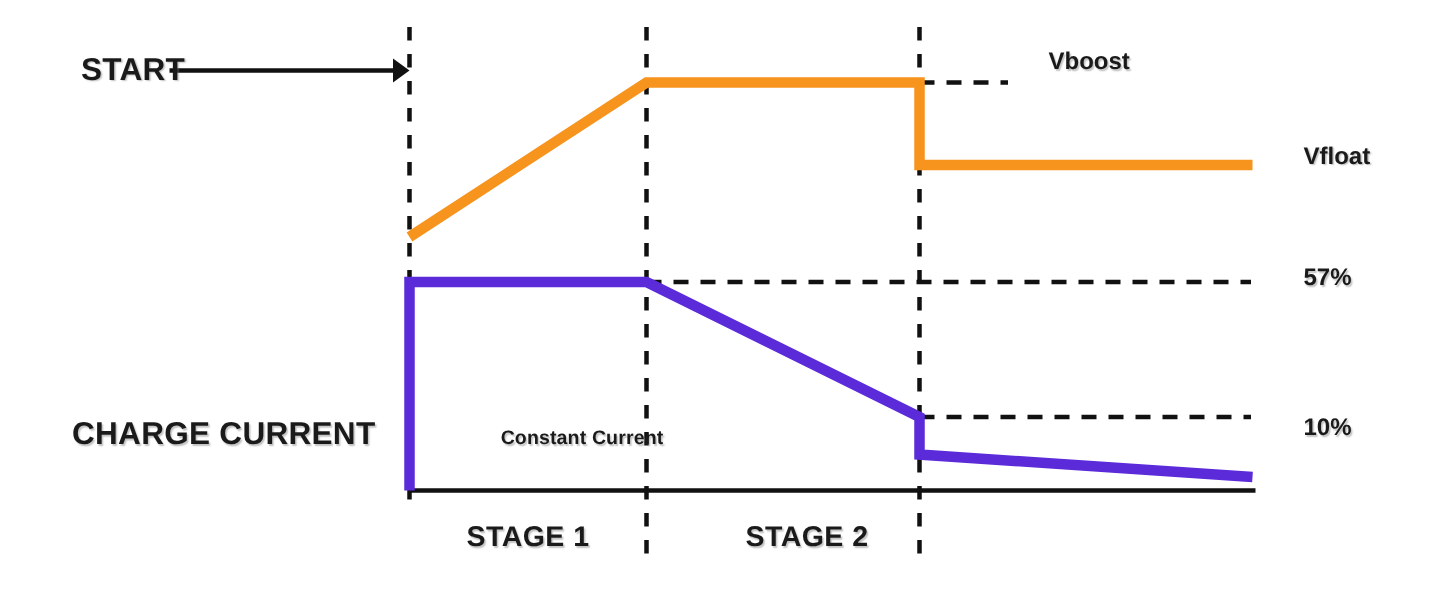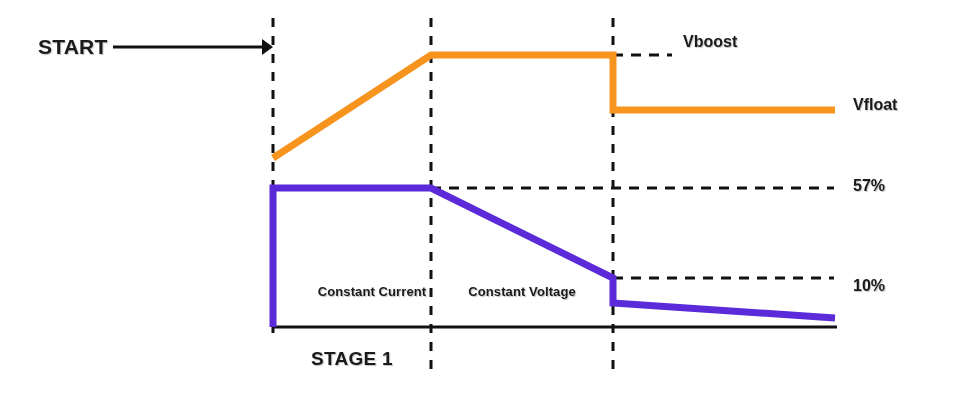--- a/index.html
+++ b/index.html
@@ -23,20 +23,21 @@
     top: 0;
     width: 960px;
     height: 400px;
   }
   .lbl {
     position: absolute;
     color: #1a1a1a;
     white-space: nowrap;
     font-weight: bold;
     text-shadow: 1px 1px 1px rgba(120,120,120,0.45);
+    margin-left: 16px;
   }
   .lbl-major {
     font-size: 21px;
     letter-spacing: 0.2px;
   }
   .lbl-stage {
     font-size: 19px;
     letter-spacing: 0.3px;
   }
   .lbl-axis {
@@ -73,30 +74,31 @@
     <line x1="273" y1="327" x2="837" y2="327" stroke="#111111" stroke-width="3"></line>
 
     <polyline points="273,158 431,55 613,55 613,110 835,110" fill="none" stroke="#F7941E" stroke-width="7" stroke-linejoin="miter" stroke-linecap="butt"></polyline>
 
     <polyline points="273,327 273,188 431,188 613,278 613,303 835,318" fill="none" stroke="#5B2BD9" stroke-width="7" stroke-linejoin="miter" stroke-linecap="butt"></polyline>
   </svg>
 
   <div class="lbl lbl-major" style="left:38px; top:35px;">START</div>
 
 
+  <div class="lbl lbl-major" style="left:32px; top:278px;">CHARGE CURRENT</div>
 
   <div class="lbl lbl-axis" style="left:683px; top:33px;">Vboost</div>
 
   <div class="lbl lbl-axis" style="left:853px; top:96px;">Vfloat</div>
 
   <div class="lbl lbl-axis" style="left:853px; top:177px;">57%</div>
 
   <div class="lbl lbl-axis" style="left:853px; top:277px;">10%</div>
 
   <div class="lbl lbl-inline lbl-center" style="left:372px; top:284px;">Constant Current</div>
 
-  <div class="lbl lbl-inline lbl-center" style="left:522px; top:284px;">Constant Voltage</div>
 
-  <div class="lbl lbl-stage lbl-center" style="left:352px; top:348px;">STAGE 1</div>
+  <div class="lbl lbl-stage lbl-center" style="left:336px; top:348px;">STAGE 1</div>
 
+  <div class="lbl lbl-stage lbl-center" style="left:522px; top:348px;">STAGE 2</div>
 
 
 </div>
 
 </body></html>

